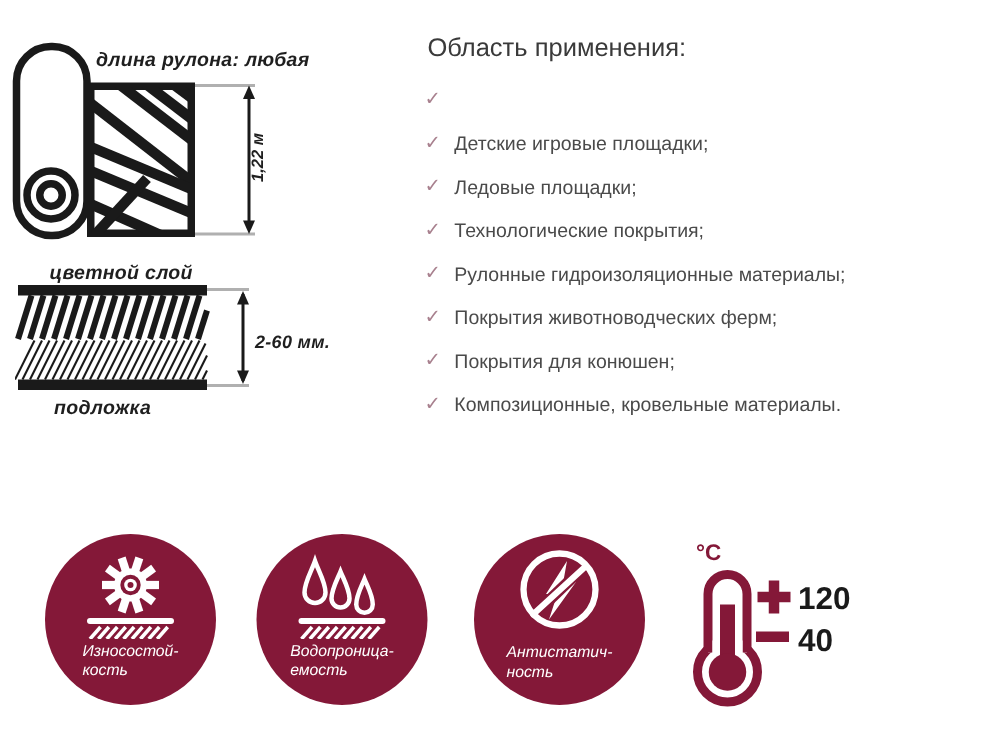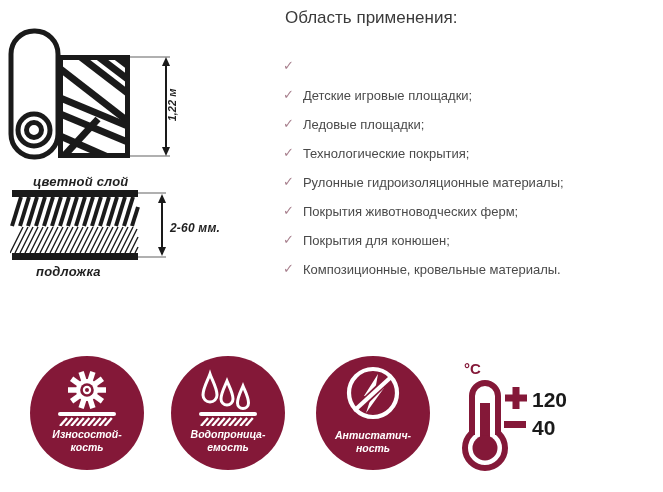--- a/index.html
+++ b/index.html
@@ -12,58 +12,59 @@
   .diag-label{
     position:absolute;font-size:13px;font-style:italic;font-weight:600;
     color:#1f1f1f;white-space:nowrap;letter-spacing:.2px;
   }
   .rot-label{
     position:absolute;left:142px;top:99px;width:60px;text-align:center;
     transform:rotate(-90deg);font-size:11px;font-style:italic;font-weight:600;color:#1f1f1f;
   }
   
   .apps-title{
-    position:absolute;left:285px;top:8px;font-size:17px;font-weight:500;color:#3a3a3a;
+    position:absolute;left:285px;top:22px;font-size:17px;font-weight:500;color:#3a3a3a;
   }
   .apps-list{
     position:absolute;left:283px;top:52px;margin:0;padding:0;list-style:none;width:370px;
   }
   .app-item{
     display:flex;align-items:center;height:29px;gap:9px;
   }
   .check{
     font-size:13px;line-height:1;color:#a8808e;flex:0 0 auto;transform:translateY(-1px);
   }
   .app-text{
     font-size:13px;color:#4a4a4a;white-space:nowrap;
   }
   
   .badge{
     position:absolute;top:356px;width:114px;height:114px;border-radius:50%;
     background:#841838;display:flex;flex-direction:column;align-items:center;
   }
   .badge-label{
-    text-align:center;font-size:10.5px;line-height:13px;font-style:italic;
-    font-weight:700;color:#ffffff;margin-top:2px;
+    font-size:10.5px;line-height:13px;font-style:italic;
+    font-weight:400;color:#ffffff;margin-top:2px;
   }
   .badge-icon{margin-top:12px;}
   .badge-icon.tall{margin-top:7px;}
   
   .temp-unit{
     position:absolute;left:464px;top:360px;font-size:15px;font-weight:700;color:#841838;
   }
   .temp-num{
     position:absolute;font-size:21px;font-weight:700;color:#1a1a1a;
   }
 </style>
 </head>
 <body>
 
 <div id="stage">
 
+  <div class="diag-label" style="left:64px;top:32px;">длина рулона: любая</div>
 
   <svg class="abs" style="left:8px;top:28px;" width="200" height="140" viewBox="0 0 200 140">
     <defs>
       <clipPath id="sqclip">
           <rect x="53" y="30" width="66" height="97"></rect>
         </clipPath>
     </defs>
 
     <rect x="3" y="3" width="47" height="126" rx="23" fill="#ffffff" stroke="#1a1a1a" stroke-width="5"></rect>
 

